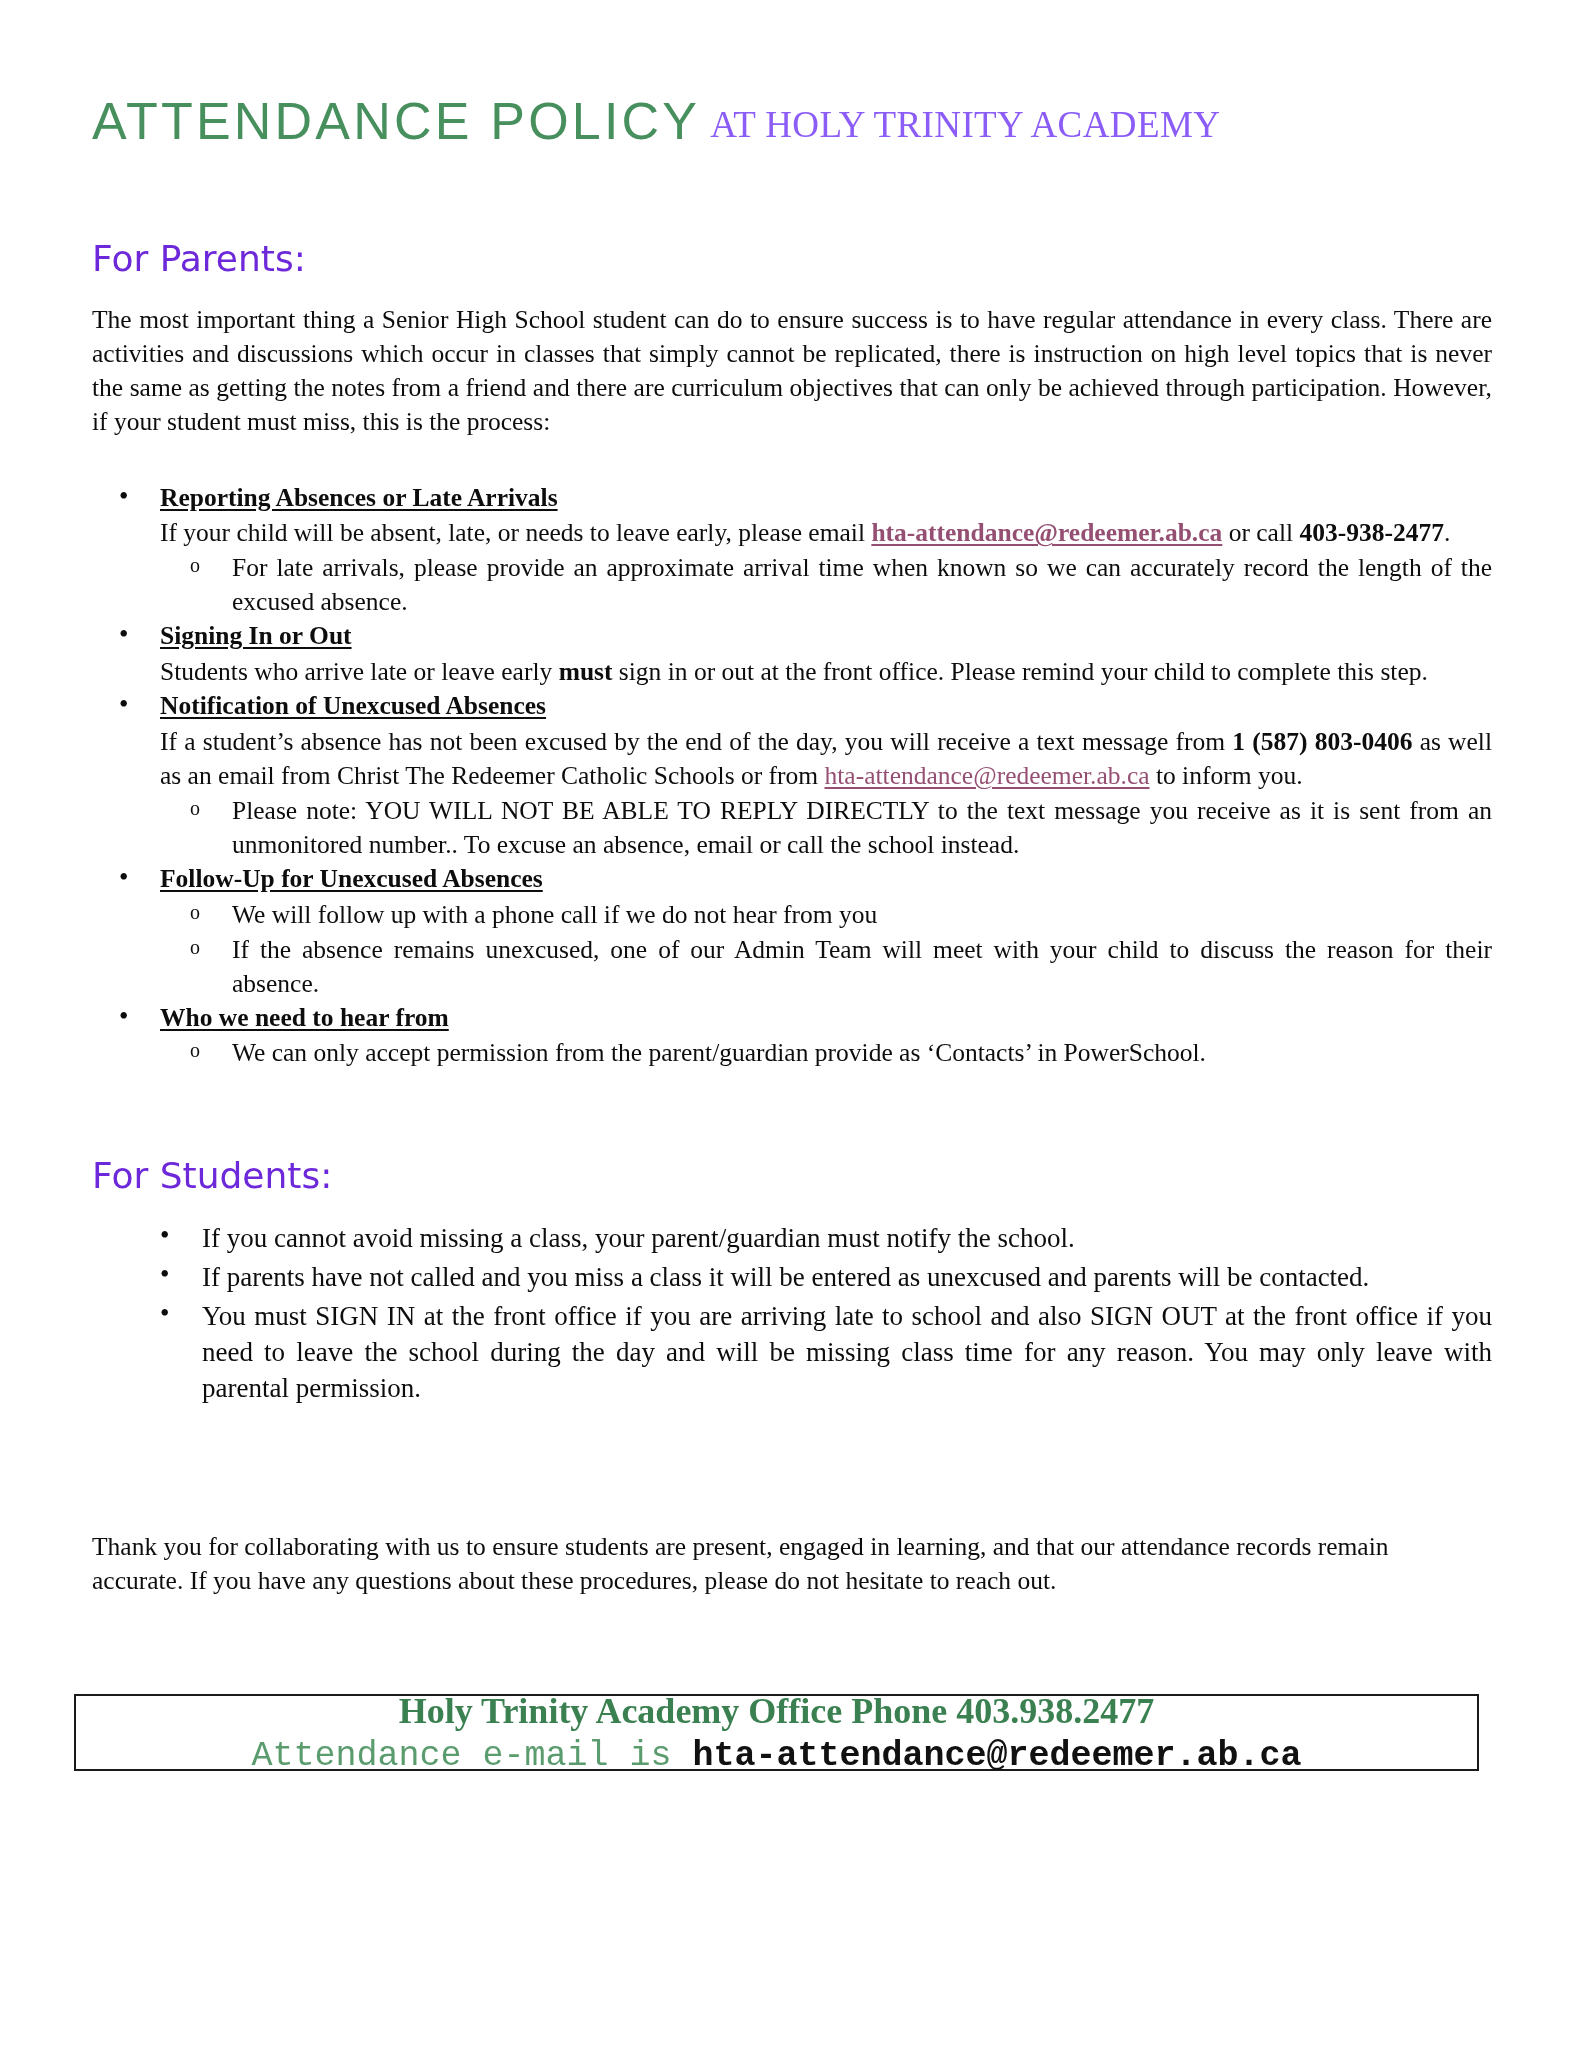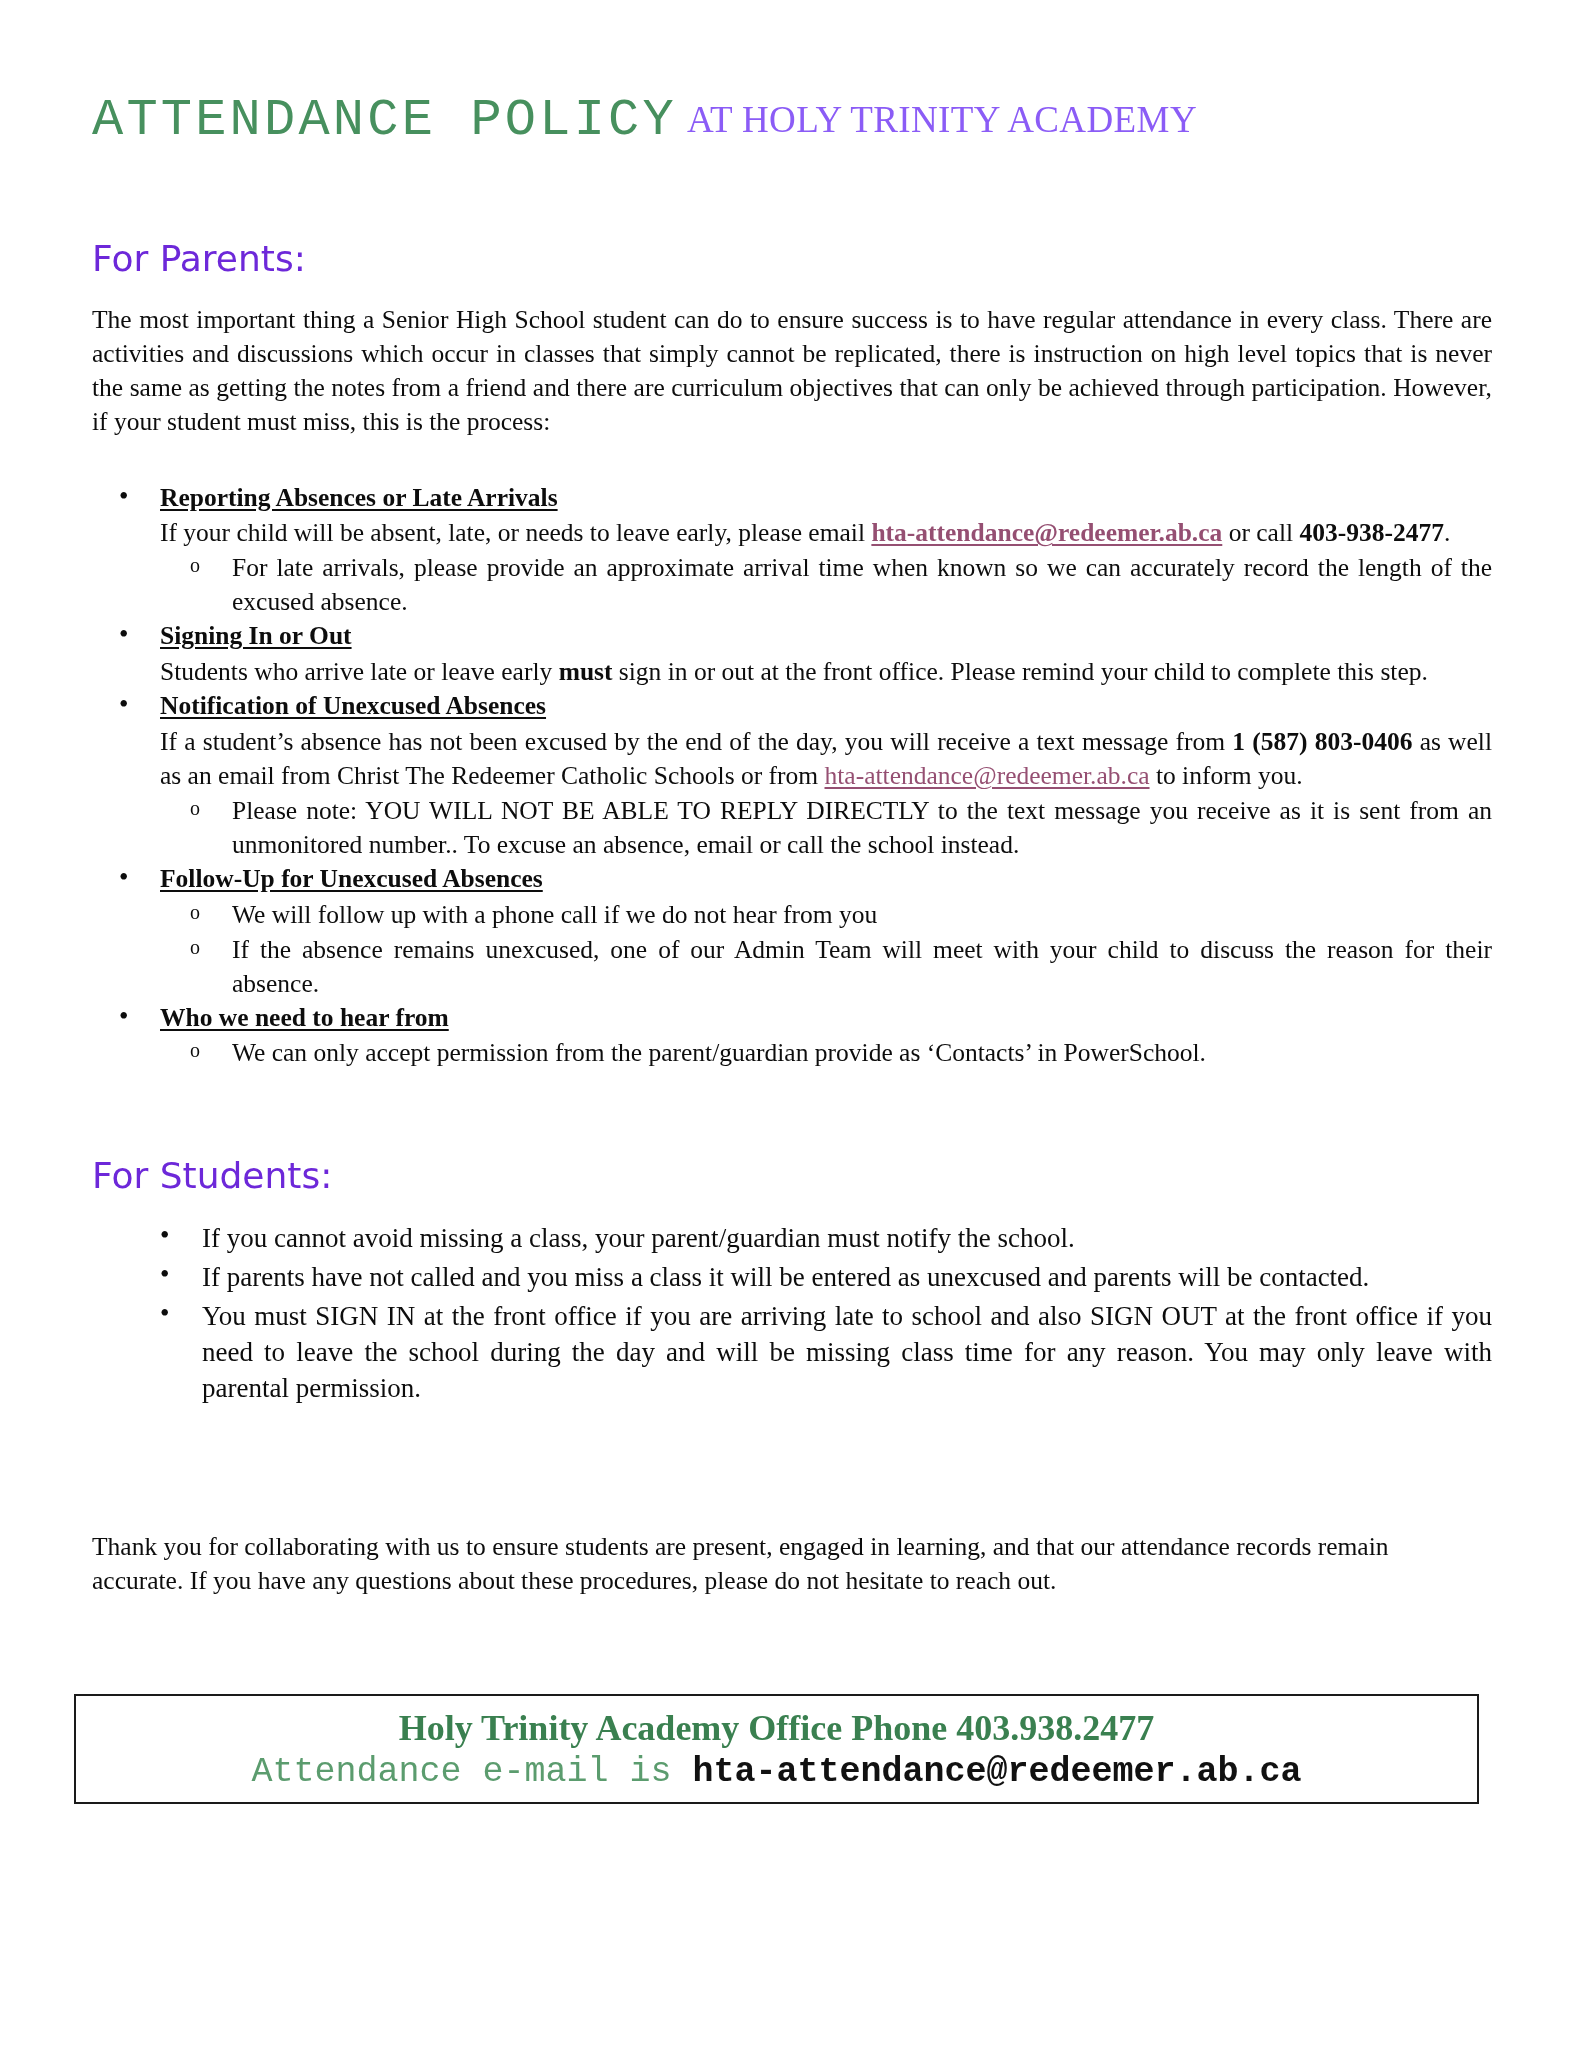--- a/index.html
+++ b/index.html
@@ -28,21 +28,21 @@
   }
 
   
   .doc-title {
     margin-top: 95px;
     color: #3E8A5B;
     white-space: nowrap;
     line-height: 1.0;
   }
   .doc-title .title-main {
-    font-family: Liberation Mono, monospace;
+    font-family: Liberation Sans, sans-serif;
     font-weight: 300;
     font-size: 52px;
     letter-spacing: 3.2px;
     color: #47905E;
     margin-top: 16px;
   }
   .doc-title .title-sub {
     font-family: "Liberation Serif", serif;
     font-weight: 400;
     font-size: 37px;
@@ -168,21 +168,21 @@
     text-underline-offset: 3px;
   }
   .link.bold { font-weight: 700; }
 
   
   .footer-box {
     position: absolute;
     left: 74px;
     top: 1694px;
     width: 1405px;
-    height: 110px;
+    height: 77px;
     border: 2px solid #1a1a1a;
     display: flex;
     flex-direction: column;
     align-items: center;
     justify-content: center;
     padding-top: 2px;
   }
   .footer-line1 {
     font-family: "Liberation Serif", serif;
     font-weight: 700;

